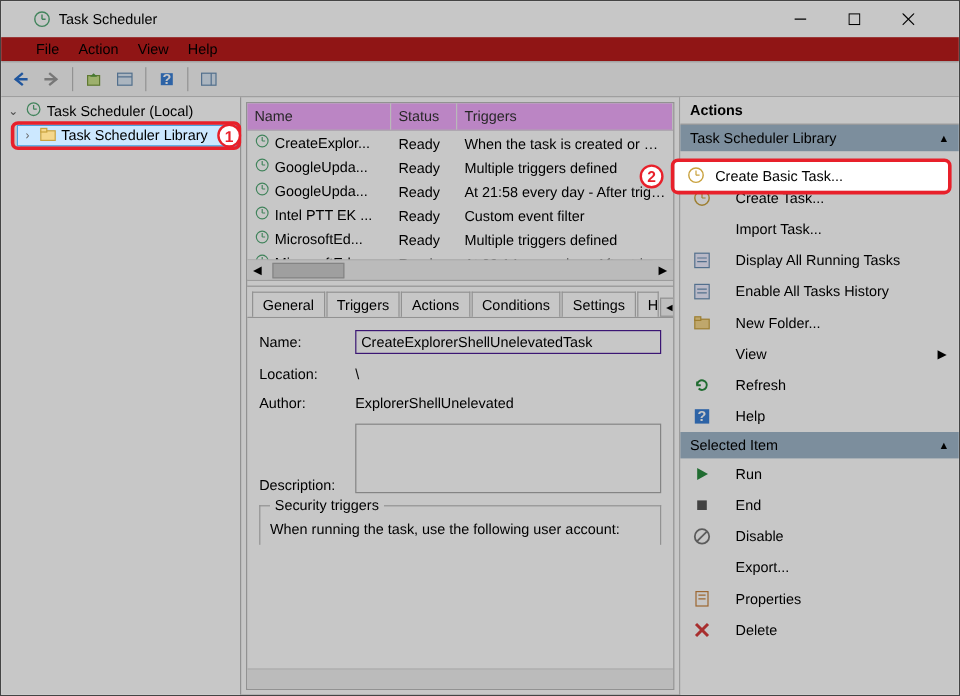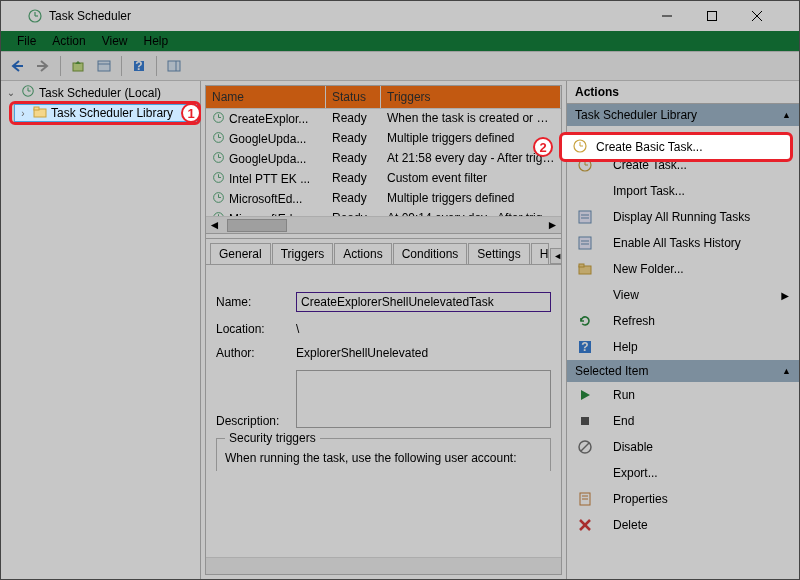--- a/index.html
+++ b/index.html
@@ -7,51 +7,51 @@
 .window { width: 800px; height: 580px; background: #fff; border: 1px solid #444; display: flex; flex-direction: column; position: relative; }
 .dimmer { position: absolute; inset: 0; background: rgba(0,0,0,0.22); pointer-events: none; z-index: 100; }
 
 .titlebar { height: 30px; display: flex; align-items: center; padding: 0 20px; background: #fff; }
 .titlebar .app-icon { width: 16px; height: 16px; margin: 0 6px; }
 .titlebar .title { flex: 1; font-size: 12px; }
 .winbtns { display: flex; }
 .winbtn { width: 45px; height: 30px; display: flex; align-items: center; justify-content: center; }
 .winbtn svg { width: 10px; height: 10px; }
 
-.menubar { height: 20px; display: flex; align-items: center; padding: 0 8px; background: #15803d; }
+.menubar { height: 20px; display: flex; align-items: center; padding: 0 21px; background: #b91c1c; }
 .menubar .menu-item { padding: 2px 8px; font-size: 12px; }
 
 .toolbar { height: 30px; display: flex; align-items: center; padding: 2px 4px; gap: 2px; border-top: 1px solid #ccc; border-bottom: 1px solid #ccc; background: #f5f5f5; }
 .toolbar .sep { width: 1px; height: 20px; background: #bbb; margin: 0 3px; }
 .tbtn { width: 24px; height: 24px; display: flex; align-items: center; justify-content: center; border: 1px solid transparent; }
 
 .body { flex: 1; display: flex; min-height: 0; }
 
 .tree-pane { width: 200px; border-right: 1px solid #bbb; background: #fff; padding: 2px; overflow: hidden; }
 .tree-root { display: flex; align-items: center; gap: 4px; padding: 1px 2px; }
 .tree-item { display: flex; align-items: center; gap: 4px; padding: 1px 2px; margin-left: 14px; }
 .tree-item.selected { background: #cce8ff; border: 1px solid #4aa3df; }
 .expander { width: 12px; height: 12px; display:flex; align-items:center; justify-content:center; color:#666; font-size:10px;}
 
 .center-pane { flex: 1; display: flex; flex-direction: column; border-right: 1px solid #bbb; min-width: 0; }
 .center-inner { flex:1; display:flex; flex-direction:column; margin:4px; border:1px solid #bbb; min-height:0; }
 .list { height: 148px; display: flex; flex-direction: column; overflow: hidden; border-bottom: 1px solid #bbb; }
-.list-head { display: flex; background: #f97316; border-bottom: 1px solid #ddd; }
+.list-head { display: flex; background: #f0abfc; border-bottom: 1px solid #ddd; }
 .list-head .col { padding: 4px 6px; border-right: 1px solid #eee; font-weight: 400; color: #333; }
 .list-rows { flex:1; overflow:hidden; position:relative; }
-.row { display: flex; align-items: flex-start; height: 20px; }
+.row { display: flex; align-items: flex-end; height: 20px; }
 .row .cell { padding: 2px 6px; white-space: nowrap; overflow: hidden; text-overflow: ellipsis; }
 .col-name { width: 120px; display:flex; align-items:center; gap:4px; }
 .col-status { width: 55px; }
 .col-triggers { flex: 1; }
 .hscroll { height: 17px; background:#f0f0f0; border-top:1px solid #ddd; display:flex; align-items:center; }
 .hscroll .thumb { width:60px; height:13px; background:#ccc; margin-left:4px; border:1px solid #aaa;}
 .hscroll .arrow { width:17px; height:17px; display:flex;align-items:center;justify-content:center; background:#f0f0f0;}
 
-.detail { flex: 1; margin: 4px 0 0 0; border-top: 1px solid #bbb; overflow: hidden; display: flex; flex-direction: column; position:relative; min-height:0;gap:17px;}
+.detail { flex: 1; margin: 4px 0 0 0; border-top: 1px solid #bbb; overflow: hidden; display: flex; flex-direction: column; position:relative; min-height:0;}
 .tabs { display: flex; border-bottom: 1px solid #bbb; background:#fff; padding: 4px 4px 0 4px; align-items:flex-end;}
 .tab { padding: 3px 8px; border: 1px solid #bbb; border-bottom: none; margin-right: 1px; background: #fff; font-size:12px;}
 .tab.last { overflow:hidden; max-width:20px;}
 .tab-nav { display:flex; margin-left:auto;}
 .tab-nav .navbtn { width:16px;height:16px; border:1px solid #bbb; display:flex;align-items:center;justify-content:center; font-size:9px; background:#f5f5f5;}
 .detail-body { flex:1; padding: 10px 10px 0 10px; overflow:hidden; min-height:0;}
 .field-row { display: flex; align-items: center; margin-bottom: 10px; }
 .field-row .lbl { width: 80px; }
 .field-row .val { flex: 1; }
 .field-row input[type=text] { flex:1; padding:2px 4px; border:1px solid #4c1d95; background:#fff; }

